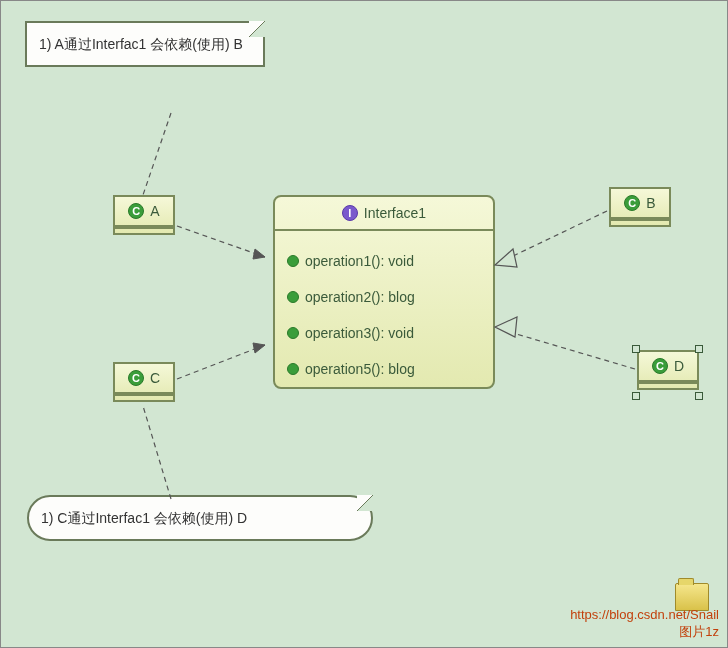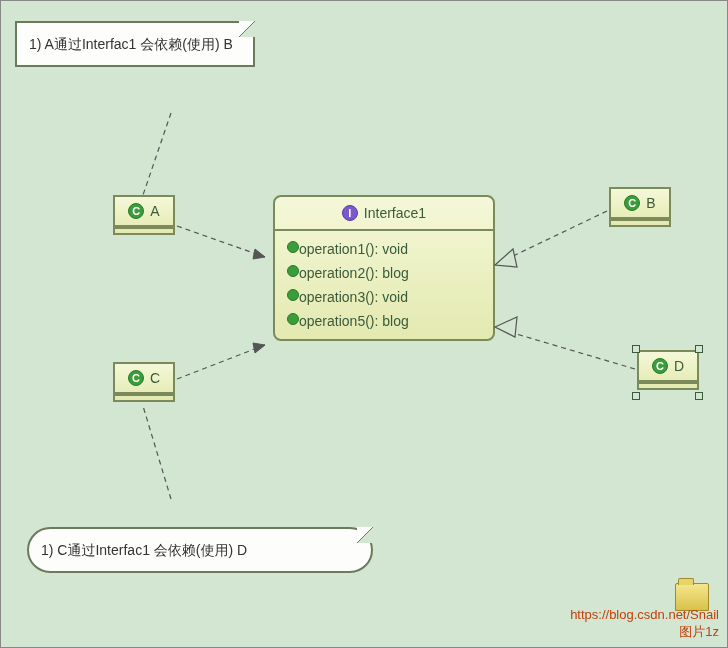--- a/index.html
+++ b/index.html
@@ -63,22 +63,24 @@
     align-items: center;
     justify-content: center;
     gap: 6px;
     font-weight: 500;
   }
   .intf .ops {
     padding: 6px 10px;
   }
   .intf .op {
     display: flex;
-    align-items: flex-start;
+    align-items: center;
+    gap: 6px;
     padding: 4px 2px;
+    margin-top: 12px;
   }
   .circ {
     display: inline-flex;
     width: 16px;
     height: 16px;
     border-radius: 50%;
     align-items: center;
     justify-content: center;
     font-size: 11px;
     font-weight: bold;
@@ -124,25 +126,25 @@
   .corner {
     position: absolute;
     width: 8px; height: 8px;
     border: 1px solid #3a5a3a;
     background: #d2e6d2;
   }
 </style>
 </head>
 <body>
 
-<div class="note" style="left:14px; top:20px; width:240px;">
+<div class="note" style="left:24px; top:20px; width:240px;">
   <div>1) A通过Interfac1 会依赖(使用) B</div>
 </div>
 
-<div class="note" style="left:26px; top:526px; width:346px;border-radius:27px;">
+<div class="note" style="left:26px; top:494px; width:346px;border-radius:27px;">
   <div>1) C通过Interfac1 会依赖(使用) D</div>
 </div>
 
 <div class="clsbox" style="left:112px; top:194px; width:62px;">
   <div class="hdr">
     <span class="circ c-green">C</span>
     <span>A</span>
   </div>
   <div class="stripes"></div>
 </div>

